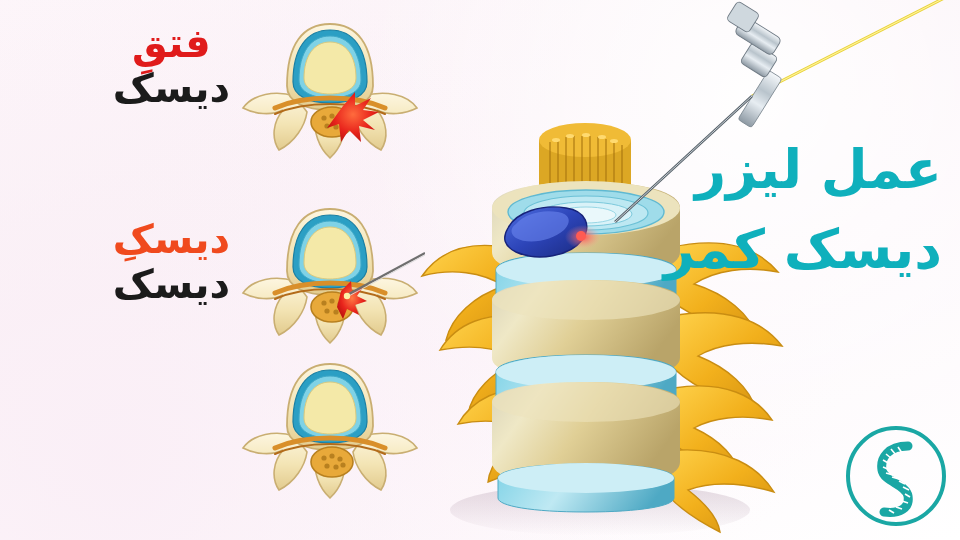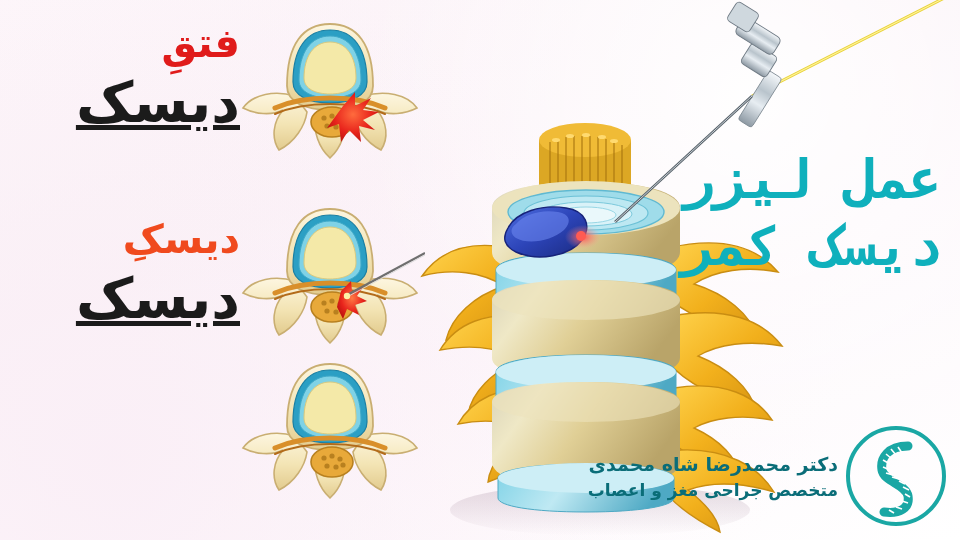--- a/index.html
+++ b/index.html
@@ -29,39 +29,38 @@
   
   .labels {
     position: absolute;
     left: 0;
     top: 0;
     width: 240px;
     height: 540px;
   }
   .label-row {
     position: absolute;
-    right: 0;
-    text-align: right;
+    right: 10px;
+    text-align: center;
     direction: rtl;
     line-height: 1.08;
     white-space: nowrap;
   }
   .label-row .l1 {
     font-size: 40px;
     font-weight: bold;
     letter-spacing: -0.5px;
     display: block;
   }
   .label-row .l2 {
-    font-size: 56px;
+    font-size: 40px;
     font-weight: bold;
     color: #1b1b1b;
     display: block;
-    margin-top: 8px;
-    text-decoration: underline;
+    margin-top: 2px;
   }
   .row-1 { top: 22px; }
   .row-2 { top: 218px; }
   .row-3 { top: 378px; }
   .c-red   { color: #e01b1b; }
   .c-org   { color: #f04a1e; }
   .c-teal  { color: #17b6b8; }
 
   
   .vert-small {
@@ -70,39 +69,38 @@
     height: 150px;
   }
   .v1 { left: 235px; top: 10px; }
   .v2 { left: 235px; top: 195px; }
   .v3 { left: 235px; top: 350px; }
 
   
   .title-block {
     position: absolute;
     right: 18px;
-    top: 154px;
+    top: 140px;
     text-align: right;
     direction: rtl;
     color: #0fb0bc;
     line-height: 1.12;
-    font-family: Liberation Mono, monospace;
   }
   .title-block .t1 {
     display: block;
     font-size: 54px;
     font-weight: bold;
     letter-spacing: -1px;
   }
   .title-block .t2 {
     display: block;
     font-size: 54px;
     font-weight: bold;
     letter-spacing: -1px;
-    margin-top: 7px;
+    margin-top: 20px;
   }
 
   
   .credit {
     position: absolute;
     right: 122px;
     bottom: 40px;
     text-align: right;
     direction: rtl;
     color: #0a6d78;
@@ -381,24 +379,20 @@
       <line x1="352" y1="96" x2="215" y2="222" stroke="#59636b" stroke-width="2.6"></line>
       <line x1="352" y1="96" x2="215" y2="222" stroke="#d5dde2" stroke-width="0.9"></line>
     </g>
   </svg>
 
   <div class="title-block">
     <span class="t1">عمل لیزر</span>
     <span class="t2">دیسک کمر</span>
   </div>
 
-  <div class="credit">
-    <span class="c1">دکتر محمدرضا شاه محمدی</span>
-    <span class="c2">متخصص جراحی مغز و اعصاب</span>
-  </div>
 
   <svg class="logo" viewBox="0 0 104 104">
     <circle cx="52" cy="52" r="48" fill="none" stroke="#1aa7a4" stroke-width="4"></circle>
     <path d="M64 22 C44 22 36 34 38 46 C40 58 62 60 64 72 C66 84 56 90 40 88" fill="none" stroke="#1aa7a4" stroke-width="9" stroke-linecap="round"></path>
     <g stroke="#ffffff" stroke-width="1.6">
       <line x1="54" y1="23" x2="58" y2="29"></line>
       <line x1="47" y1="25" x2="52" y2="31"></line>
       <line x1="42" y1="30" x2="48" y2="35"></line>
       <line x1="39" y1="36" x2="46" y2="40"></line>
       <line x1="39" y1="43" x2="46" y2="46"></line>

